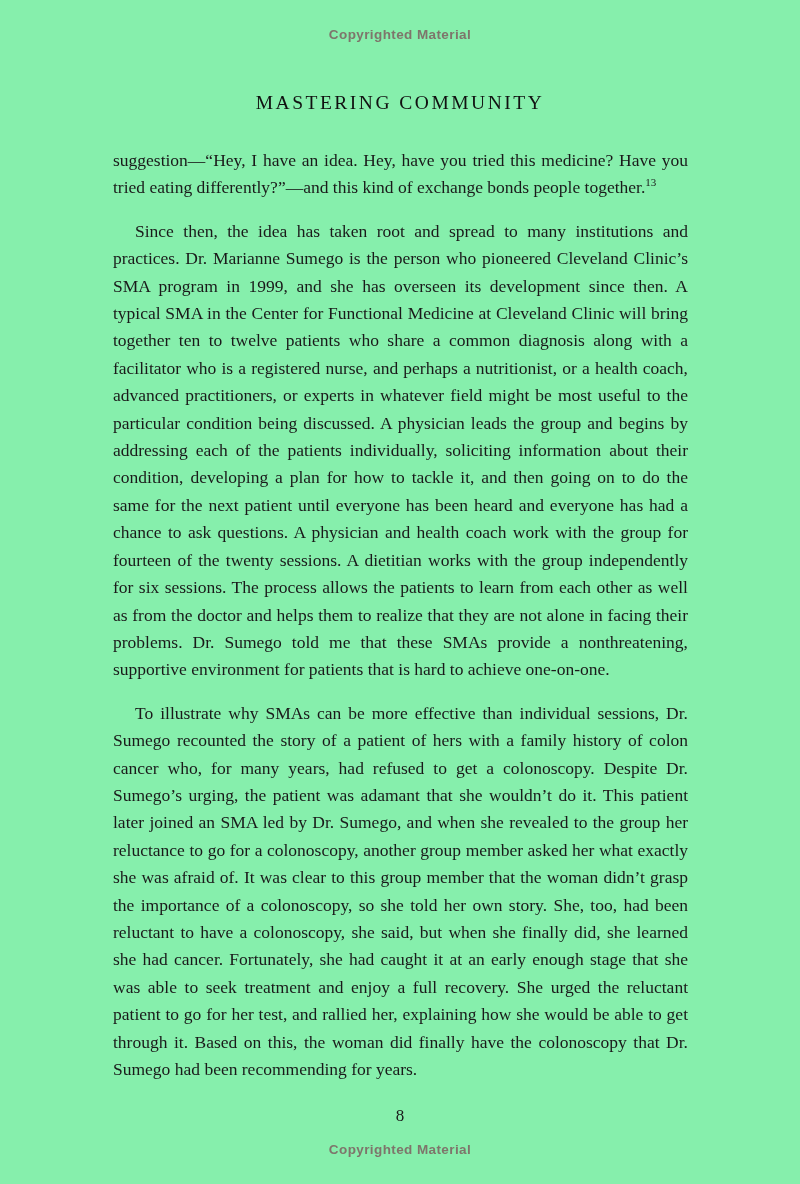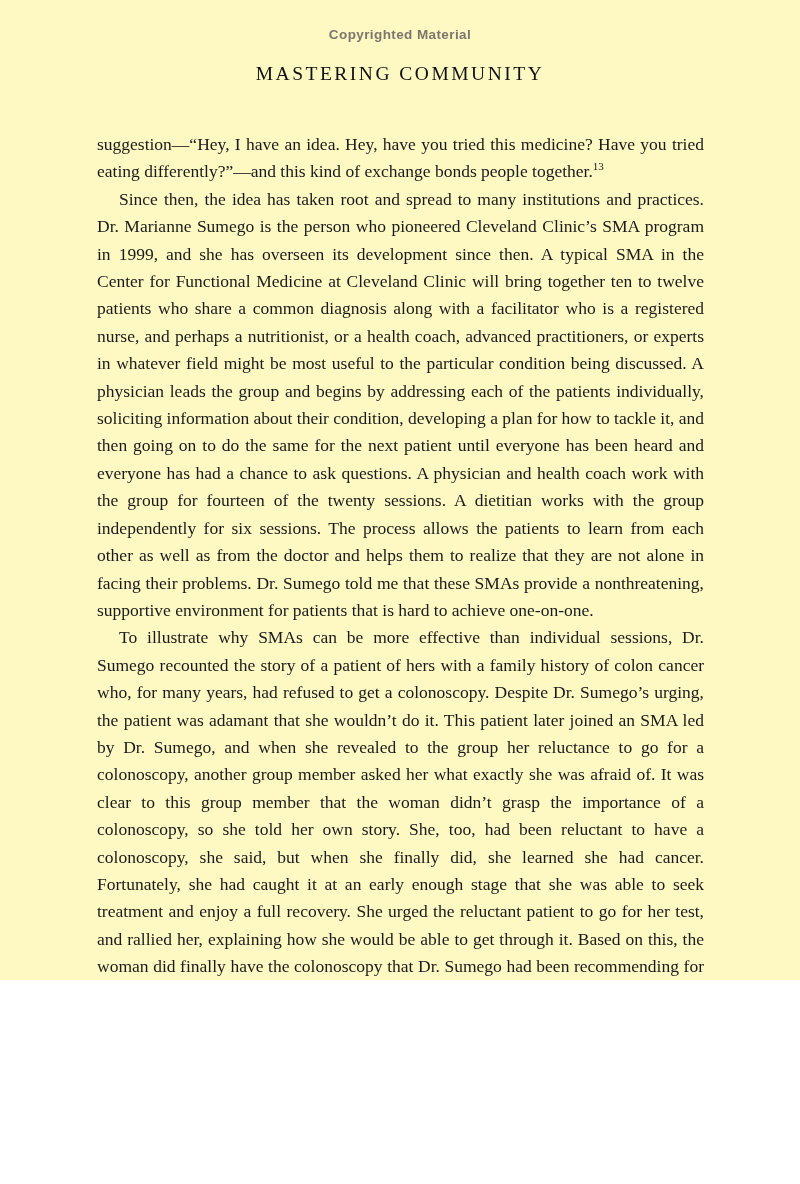--- a/index.html
+++ b/index.html
@@ -3,42 +3,42 @@
 <meta charset="utf-8">
 <style>
   html, body {
     margin: 0;
     padding: 0;
     background: #ffffff;
   }
   .page {
     position: relative;
     width: 800px;
-    height: 980px;
-    background: #fef9c3;
+    height: 1184px;
+    background: #86efac;
     overflow: hidden;
     font-family: "Liberation Serif", serif;
     color: #1a1a1a;
   }
   .copyright {
     position: absolute;
     left: 0;
     width: 100%;
     text-align: center;
     font-family: "Liberation Sans", sans-serif;
     font-size: 13.5px;
     font-weight: bold;
     letter-spacing: 0.4px;
     color: #7e756b;
   }
   .copyright.top { top: 27px; }
   .copyright.bottom { top: 1142px; }
   .chapter-header {
     position: absolute;
-    top: 63px;
+    top: 92px;
     left: 0;
     width: 100%;
     margin: 0;
     text-align: center;
     font-family: "Liberation Serif", serif;
     font-size: 19.5px;
     font-weight: normal;
     letter-spacing: 2.5px;
     color: #111111;
   }
@@ -47,21 +47,21 @@
     top: 131px;
     left: 97px;
     width: 607px;
     font-size: 17.5px;
     line-height: 27.4px;
     text-align: justify;
     hyphens: auto;
     -webkit-hyphens: auto;
   }
   .body-text p {
-    margin: 0;
+    margin: 16px;
     padding: 0;
   }
   .body-text p.indent {
     text-indent: 22px;
   }
   sup.footnote {
     font-size: 11px;
     line-height: 0;
     vertical-align: super;
   }

